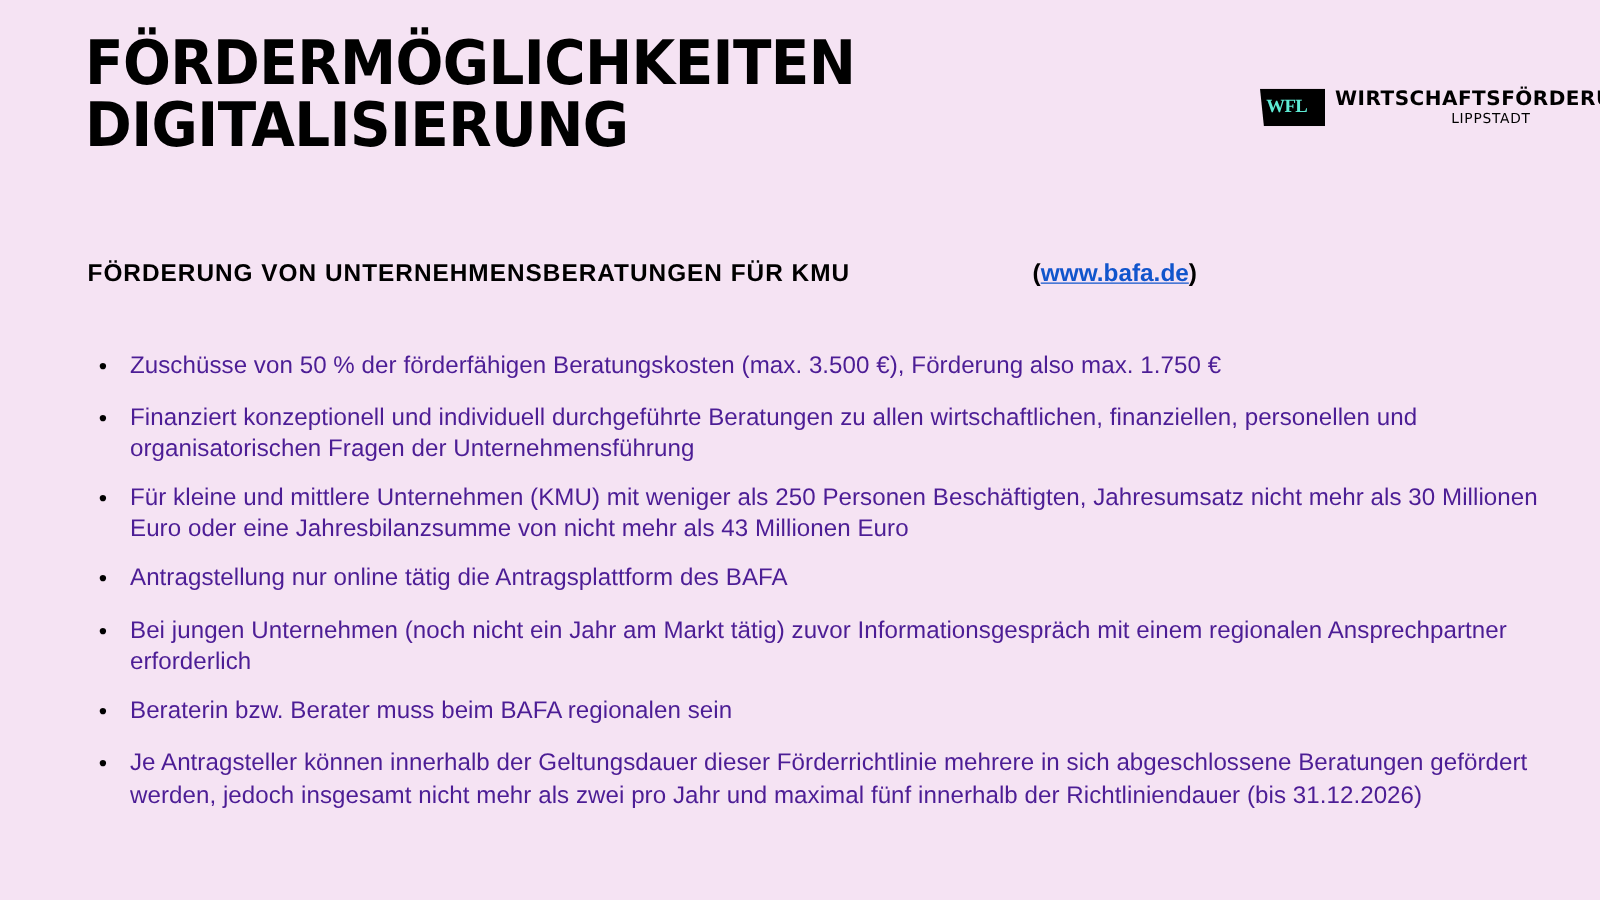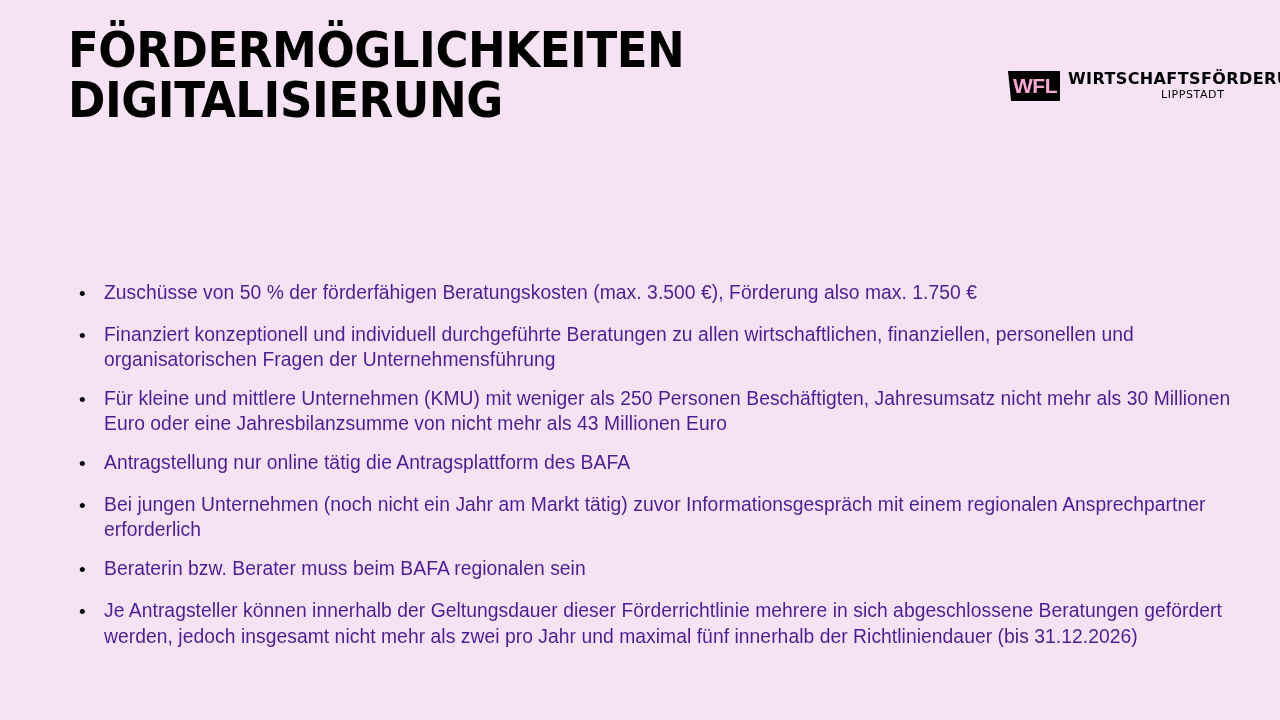--- a/index.html
+++ b/index.html
@@ -51,24 +51,24 @@
     height: 30px;
     background: #000;
     position: relative;
     clip-path: polygon(0 0, 100% 0, 100% 100%, 6% 100%);
   }
   .logo-mark span {
     position: absolute;
     left: 5px;
     top: 50%;
     transform: translateY(-50%);
-    color: #f9a8d4;
-    font-family: Liberation Sans, sans-serif;
-    font-weight: 700;
-    font-size: 21px;
+    color: #5eead4;
+    font-family: Liberation Serif, serif;
+    font-weight: 700;
+    font-size: 15px;
     letter-spacing: -0.5px;
   }
   .logo-text {
     line-height: 1.18;
   }
   .logo-text .l1 {
     font-family: "DejaVu Sans", sans-serif;
     font-weight: 700;
     font-size: 16px;
     letter-spacing: 0.4px;
@@ -149,20 +149,24 @@
   <div class="logo">
     <div class="logo-mark">
       <span>WFL</span>
     </div>
     <div class="logo-text">
       <span class="l1">WIRTSCHAFTSFÖRDERUNG</span>
       <span class="l2">LIPPSTADT</span>
     </div>
   </div>
 
+  <div class="subhead">
+    <span class="sh-text">FÖRDERUNG VON UNTERNEHMENSBERATUNGEN FÜR KMU</span>
+    <span class="sh-link-wrap"><span>(</span><a class="sh-link" href="#">www.bafa.de</a><span>)</span></span>
+  </div>
 
   <div class="bullets">
 
     <div class="bullet">
       <div class="dot">•</div>
       <div class="txt">Zuschüsse von 50 % der förderfähigen Beratungskosten (max. 3.500 €), Förderung also max. 1.750 €</div>
     </div>
 
     <div class="bullet">
       <div class="dot">•</div>

